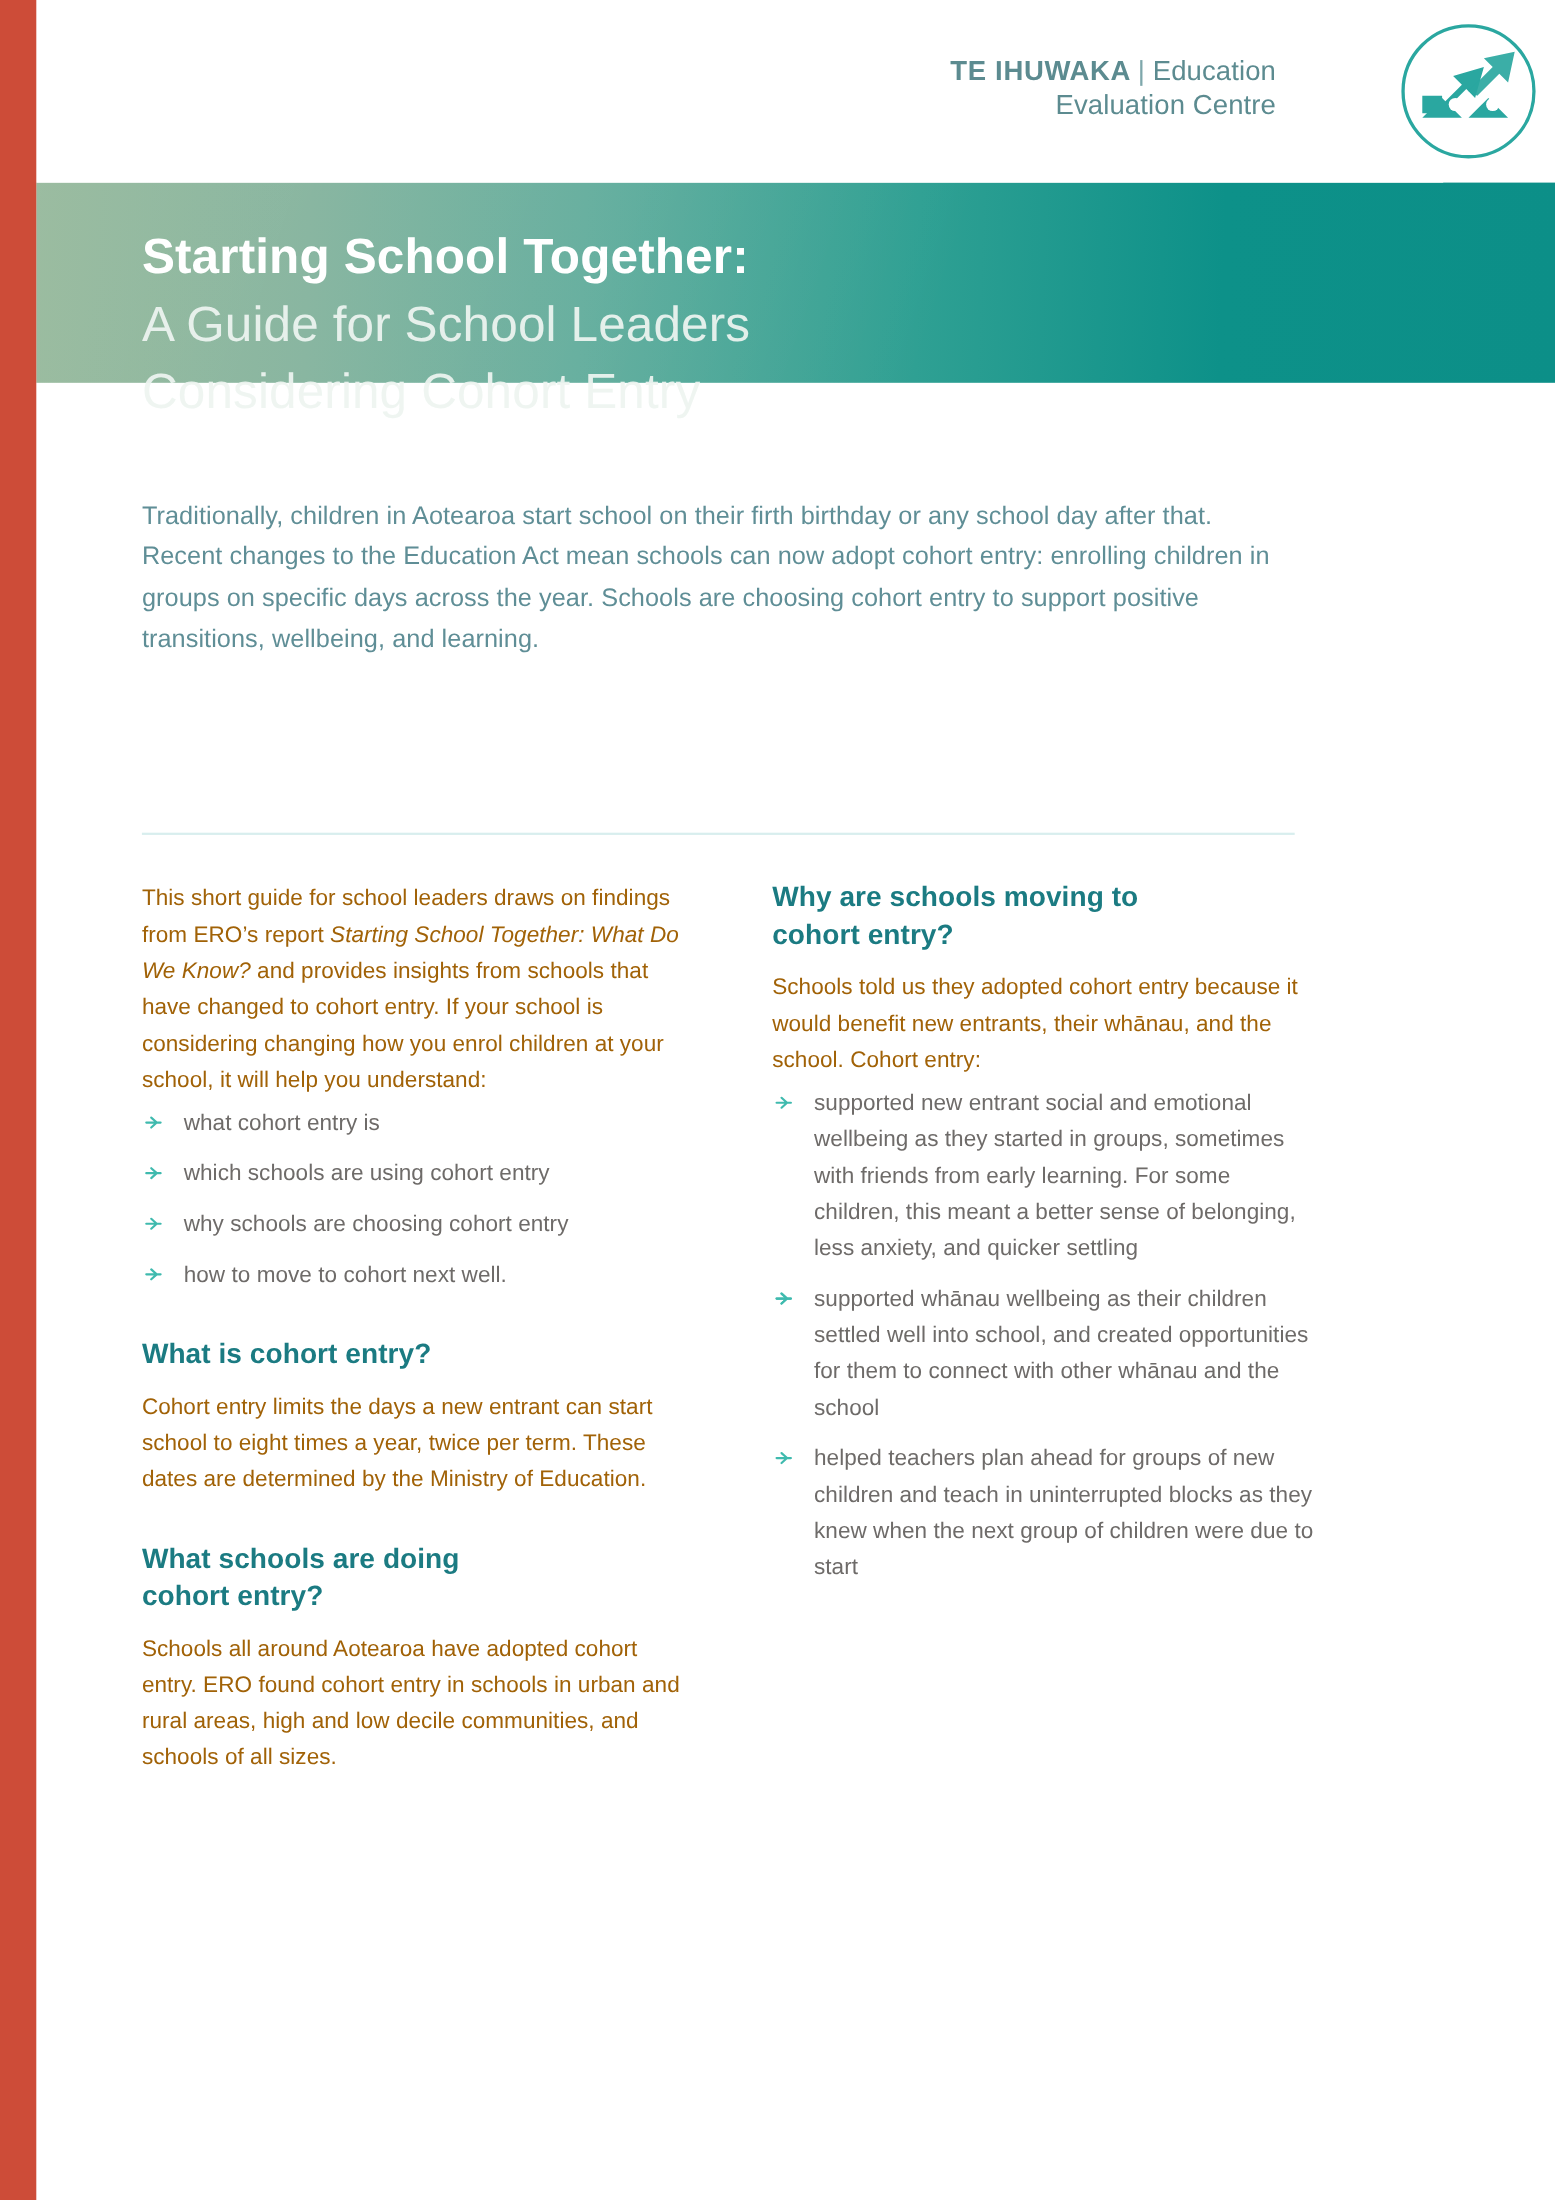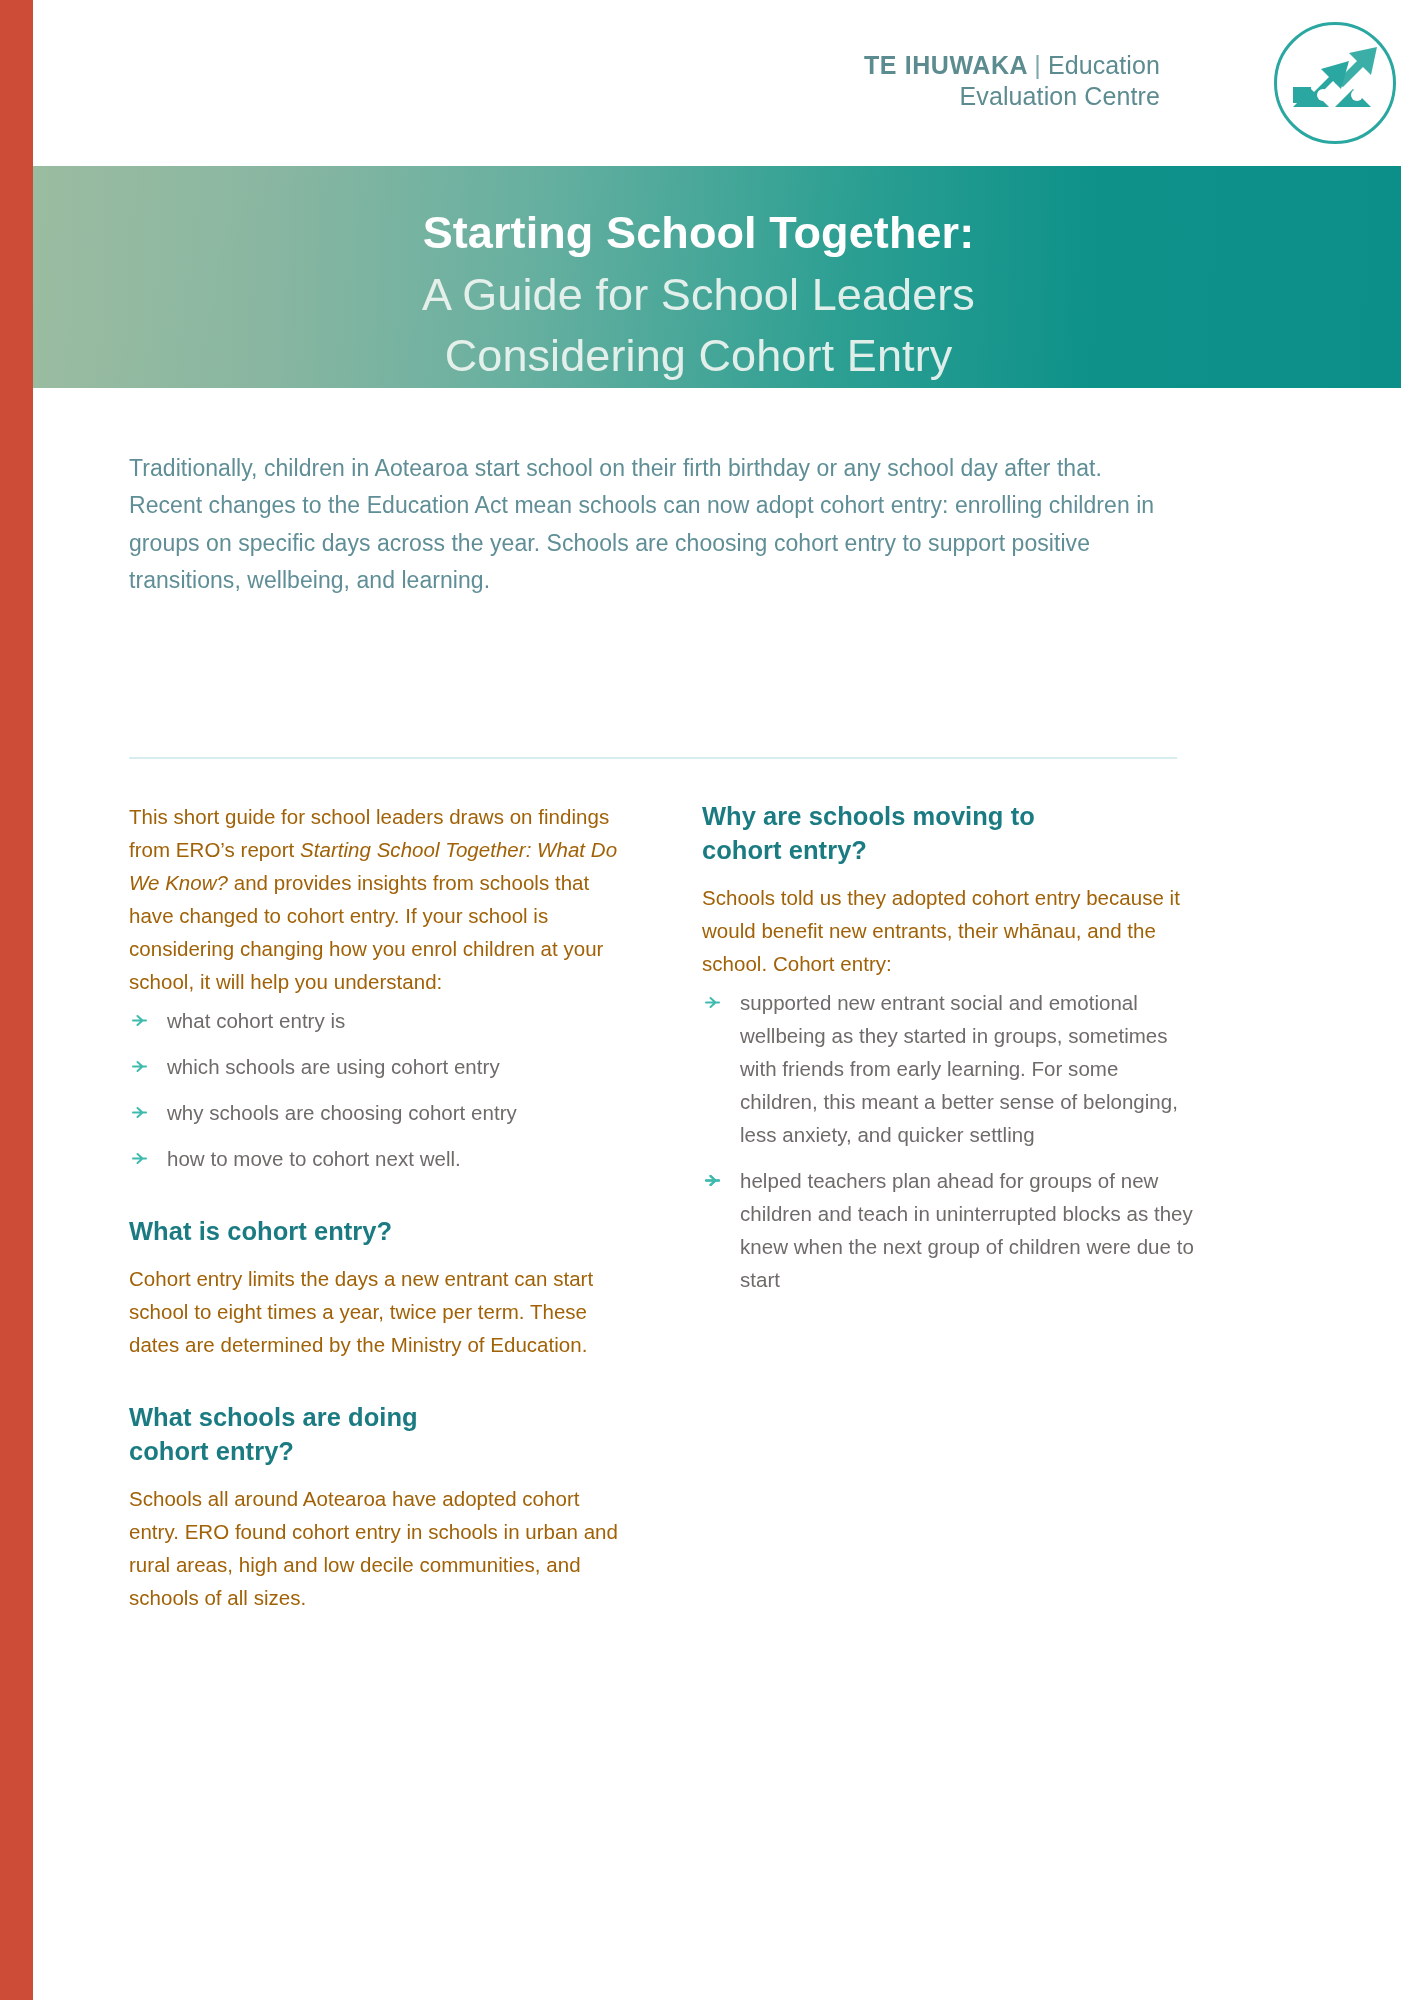--- a/index.html
+++ b/index.html
@@ -88,38 +88,37 @@
     width: 142px;
     height: 142px;
     border-radius: 50%;
     background: #ffffff;
     z-index: 4;
   }
 
   
   .title-banner {
     position: absolute;
-    left: 20px;
+    left: 33px;
     top: 166px;
     width: 1381px;
-    height: 222px;
+    height: 182px;
     background:
       linear-gradient(108deg,
         rgba(255,255,255,0.10) 0%,
         rgba(255,255,255,0.06) 38%,
         rgba(255,255,255,0.00) 60%),
       linear-gradient(92deg,
         #90b596 0%,
         #7fb099 18%,
         #5fab9a 36%,
         #2fa093 58%,
         #0d9189 78%,
         #0c8f88 100%);
     z-index: 2;
-    text-align: center;
   }
   .title-inner {
     position: absolute;
     left: 96px;
     top: 36px;
     right: 120px;
   }
   .title-line {
     font-size: 45px;
     line-height: 1.37;
@@ -345,20 +344,21 @@
                 <path d="M2 8.5 H10 M6.5 4 L11.5 8.5 L6.5 13 M10.5 8.5 H15" stroke="#3fbaae" stroke-width="2" fill="none" stroke-linecap="round" stroke-linejoin="round"></path>
               </svg>
           </span>
         </li>
         <li>
           <span class="arrow-marker">
             <svg width="17" height="17" viewBox="0 0 17 17">
                 <path d="M2 8.5 H10 M6.5 4 L11.5 8.5 L6.5 13 M10.5 8.5 H15" stroke="#3fbaae" stroke-width="2" fill="none" stroke-linecap="round" stroke-linejoin="round"></path>
               </svg>
           </span>
+          <span>supported whānau wellbeing as their children settled well into school, and created opportunities for them to connect with other whānau and the school</span>
         </li>
         <li>
           <span class="arrow-marker">
             <svg width="17" height="17" viewBox="0 0 17 17">
                 <path d="M2 8.5 H10 M6.5 4 L11.5 8.5 L6.5 13 M10.5 8.5 H15" stroke="#3fbaae" stroke-width="2" fill="none" stroke-linecap="round" stroke-linejoin="round"></path>
               </svg>
           </span>
           <span>helped teachers plan ahead for groups of new children and teach in uninterrupted blocks as they knew when the next group of children were due to start</span>
         </li>
       </ul>

